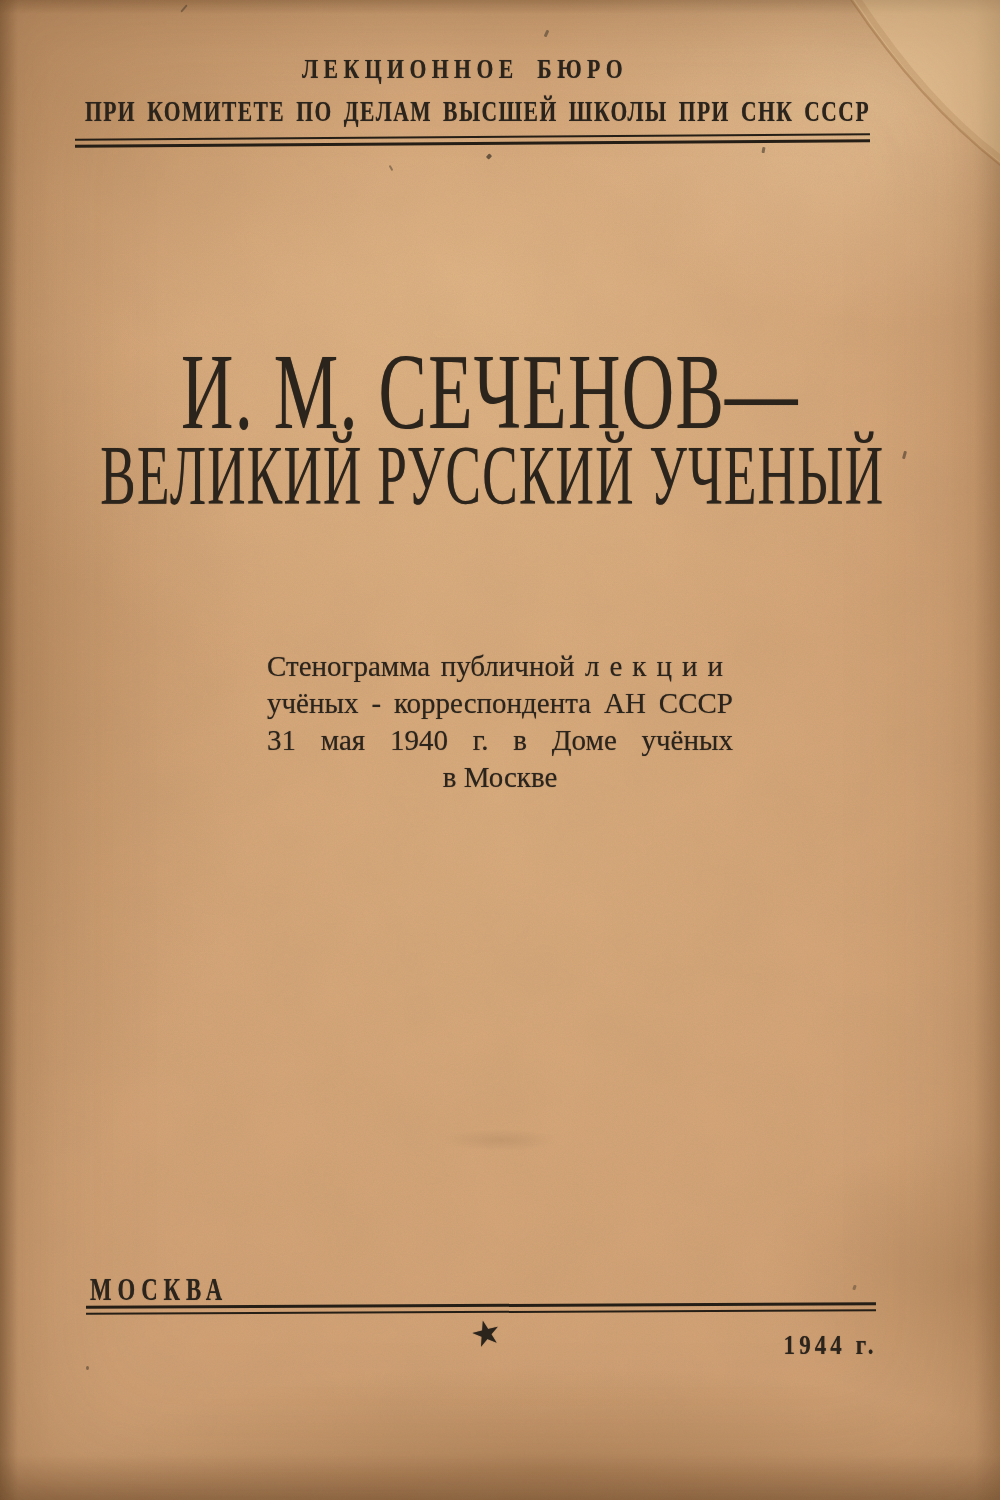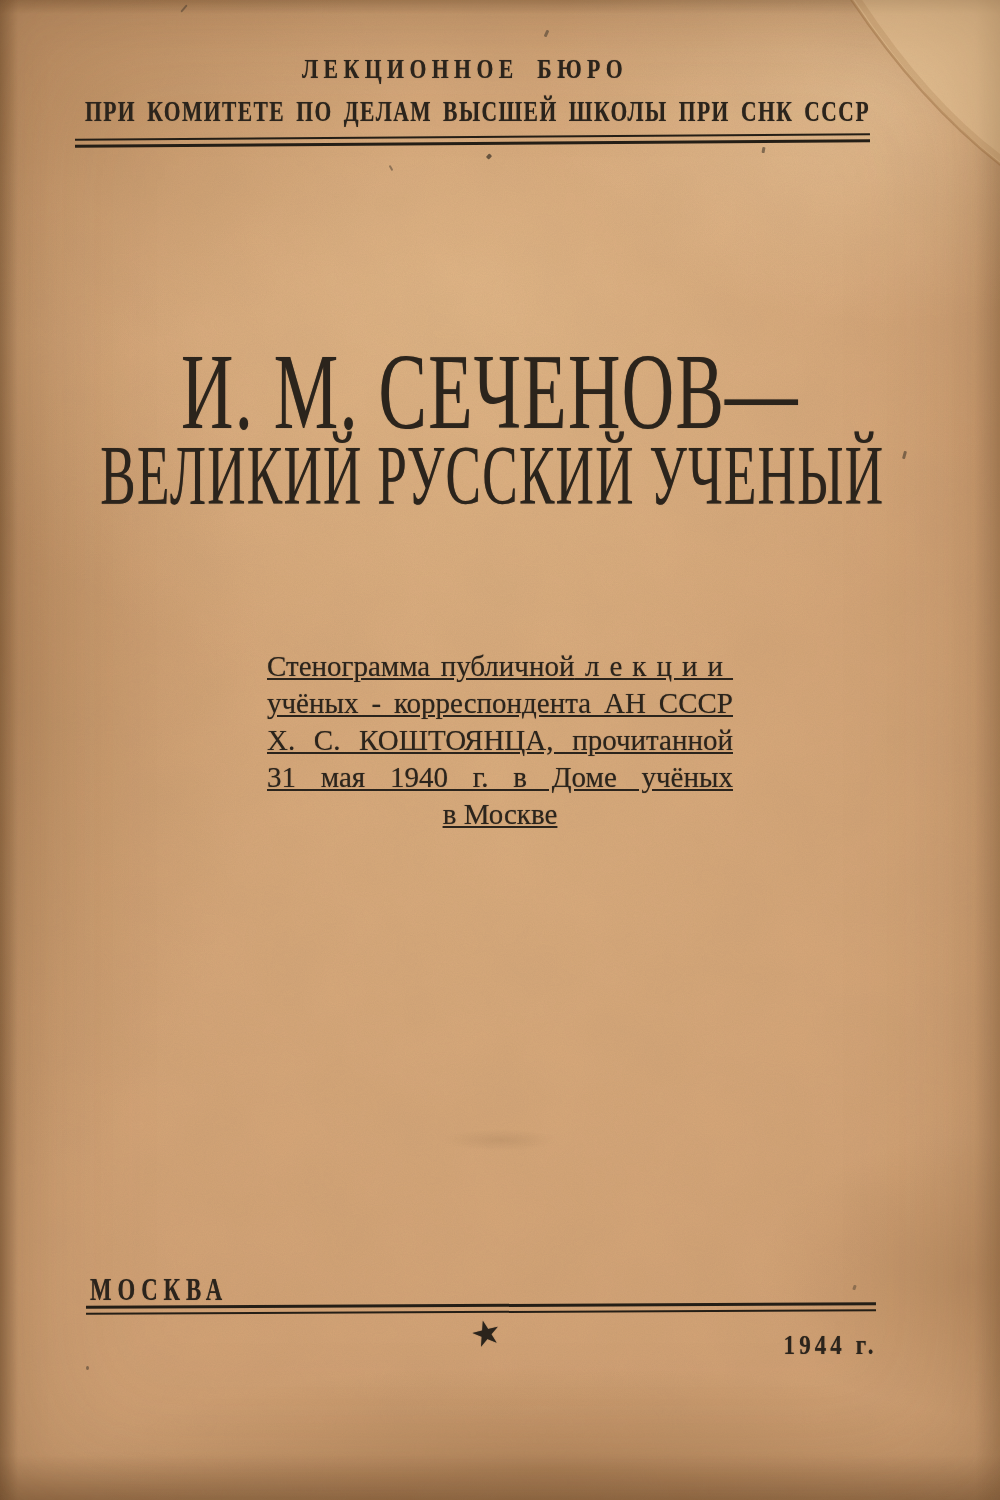--- a/index.html
+++ b/index.html
@@ -36,21 +36,21 @@
 
   .double-rule{position:absolute;border-top:2.5px solid #241e16;border-bottom:3px solid #241e16;height:4px;}
   .rule-top{left:75px;top:136px;width:795px;transform:rotate(-0.4deg);}
   .rule-bottom{left:86px;top:1304px;width:790px;border-top-width:3px;border-bottom-width:2px;height:3.5px;transform:rotate(-0.25deg);}
 
   .title-line1{top:339px;padding-right:20px;}
   .title-line1 .nowrap{font-size:107px;letter-spacing:2px;}
   .title-line2{top:434px;padding-right:28px;padding-left:12px;}
   .title-line2 .nowrap{font-size:84px;letter-spacing:2px;}
 
-  .subtitle{position:absolute;left:267px;top:648px;width:466px;font-size:29px;line-height:37px;text-decoration:underline;}
+  .subtitle{position:absolute;left:267px;top:648px;width:466px;font-size:29px;line-height:37px;}
   .subtitle .j{text-align:justify;text-align-last:justify;}
   .subtitle .c{text-align:center;}
   .spaced{letter-spacing:10px;}
 
   .city{position:absolute;left:90px;top:1274px;}
   .city .nowrap{font-weight:bold;font-size:31px;letter-spacing:8px;}
   .star-ornament{position:absolute;left:471px;top:1317px;font-size:34px;line-height:1;transform:rotate(-14deg);}
   .year{position:absolute;right:122px;top:1331px;display:flex;justify-content:flex-end;align-items:center;}
   .year .nowrap{font-weight:bold;font-size:28px;letter-spacing:5px;}
 
@@ -94,21 +94,20 @@
   <div class="row-center title-line2">
     <span class="nowrap ink fit-center" style="transform: scaleX(0.6319);">ВЕЛИКИЙ РУССКИЙ УЧЕНЫЙ</span>
   </div>
 
   <div class="subtitle ink">
     <div class="j">
       <span>Стенограмма публичной</span>
       <span class="spaced">лекции</span>
     </div>
     <div class="j">учёных - корреспондента АН СССР</div>
-    <div class="j">Х. С. КОШТОЯНЦА, прочитанной</div>
     <div class="j">31 мая 1940 г. в Доме учёных</div>
     <div class="c">в Москве</div>
   </div>
 
   <div class="double-rule rule-bottom"></div>
   <div class="city">
     <span class="nowrap ink fit-left" style="transform: scaleX(0.7351);">МОСКВА</span>
   </div>
   <div class="star-ornament ink">★</div>
   <div class="year">

